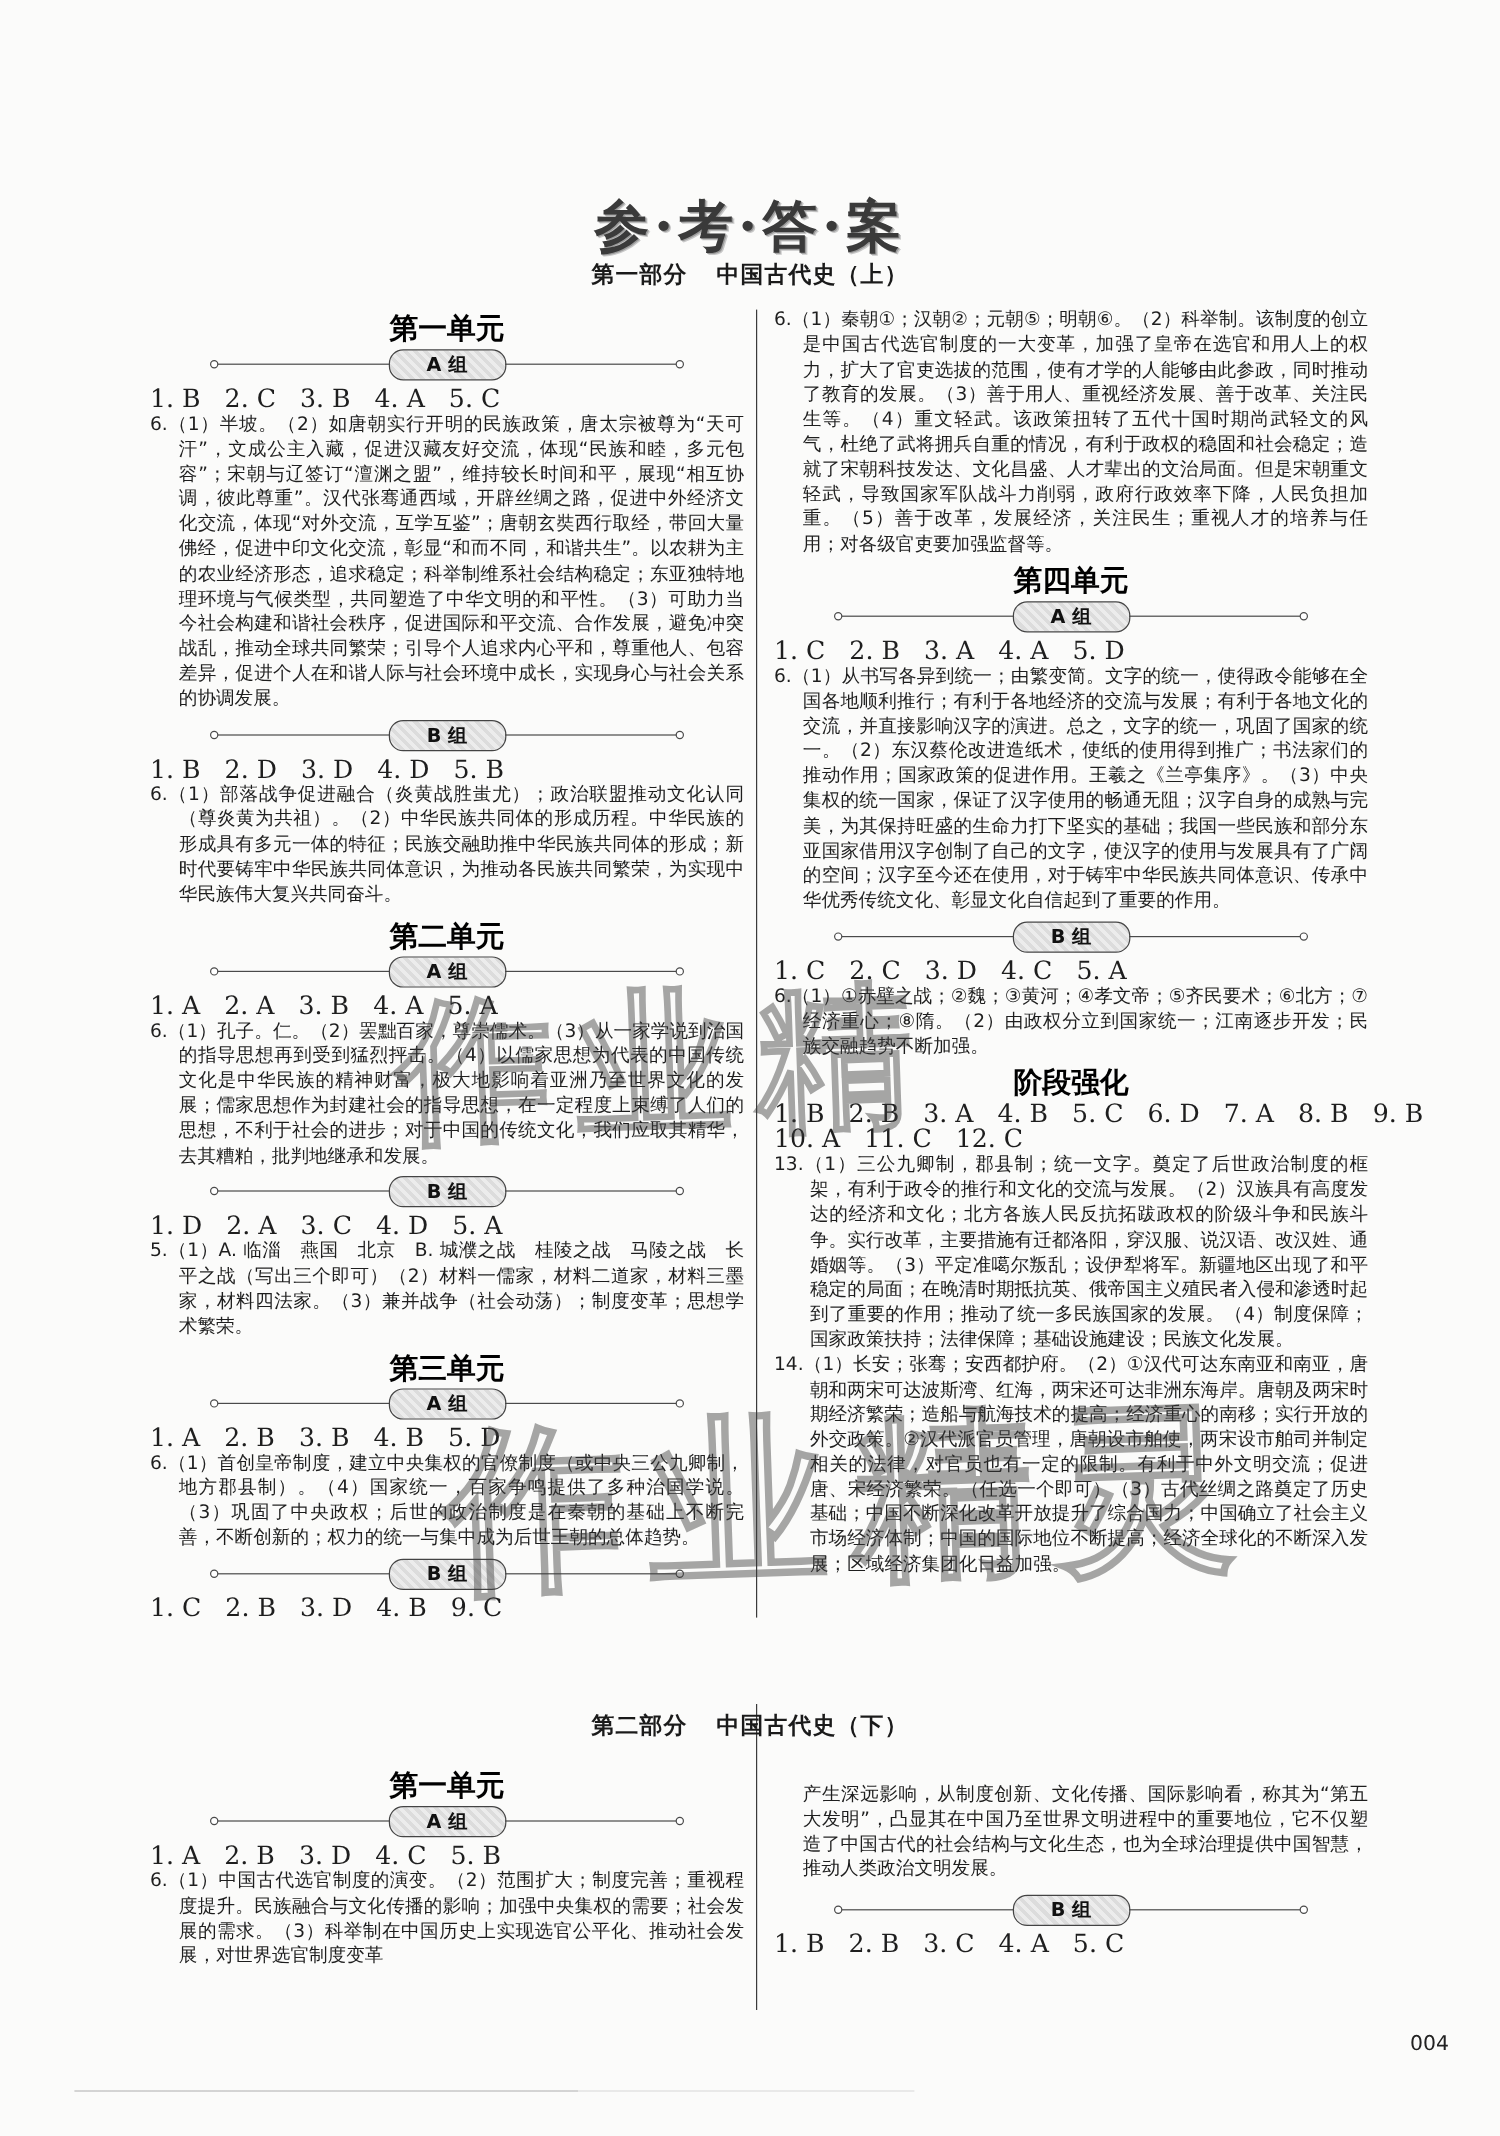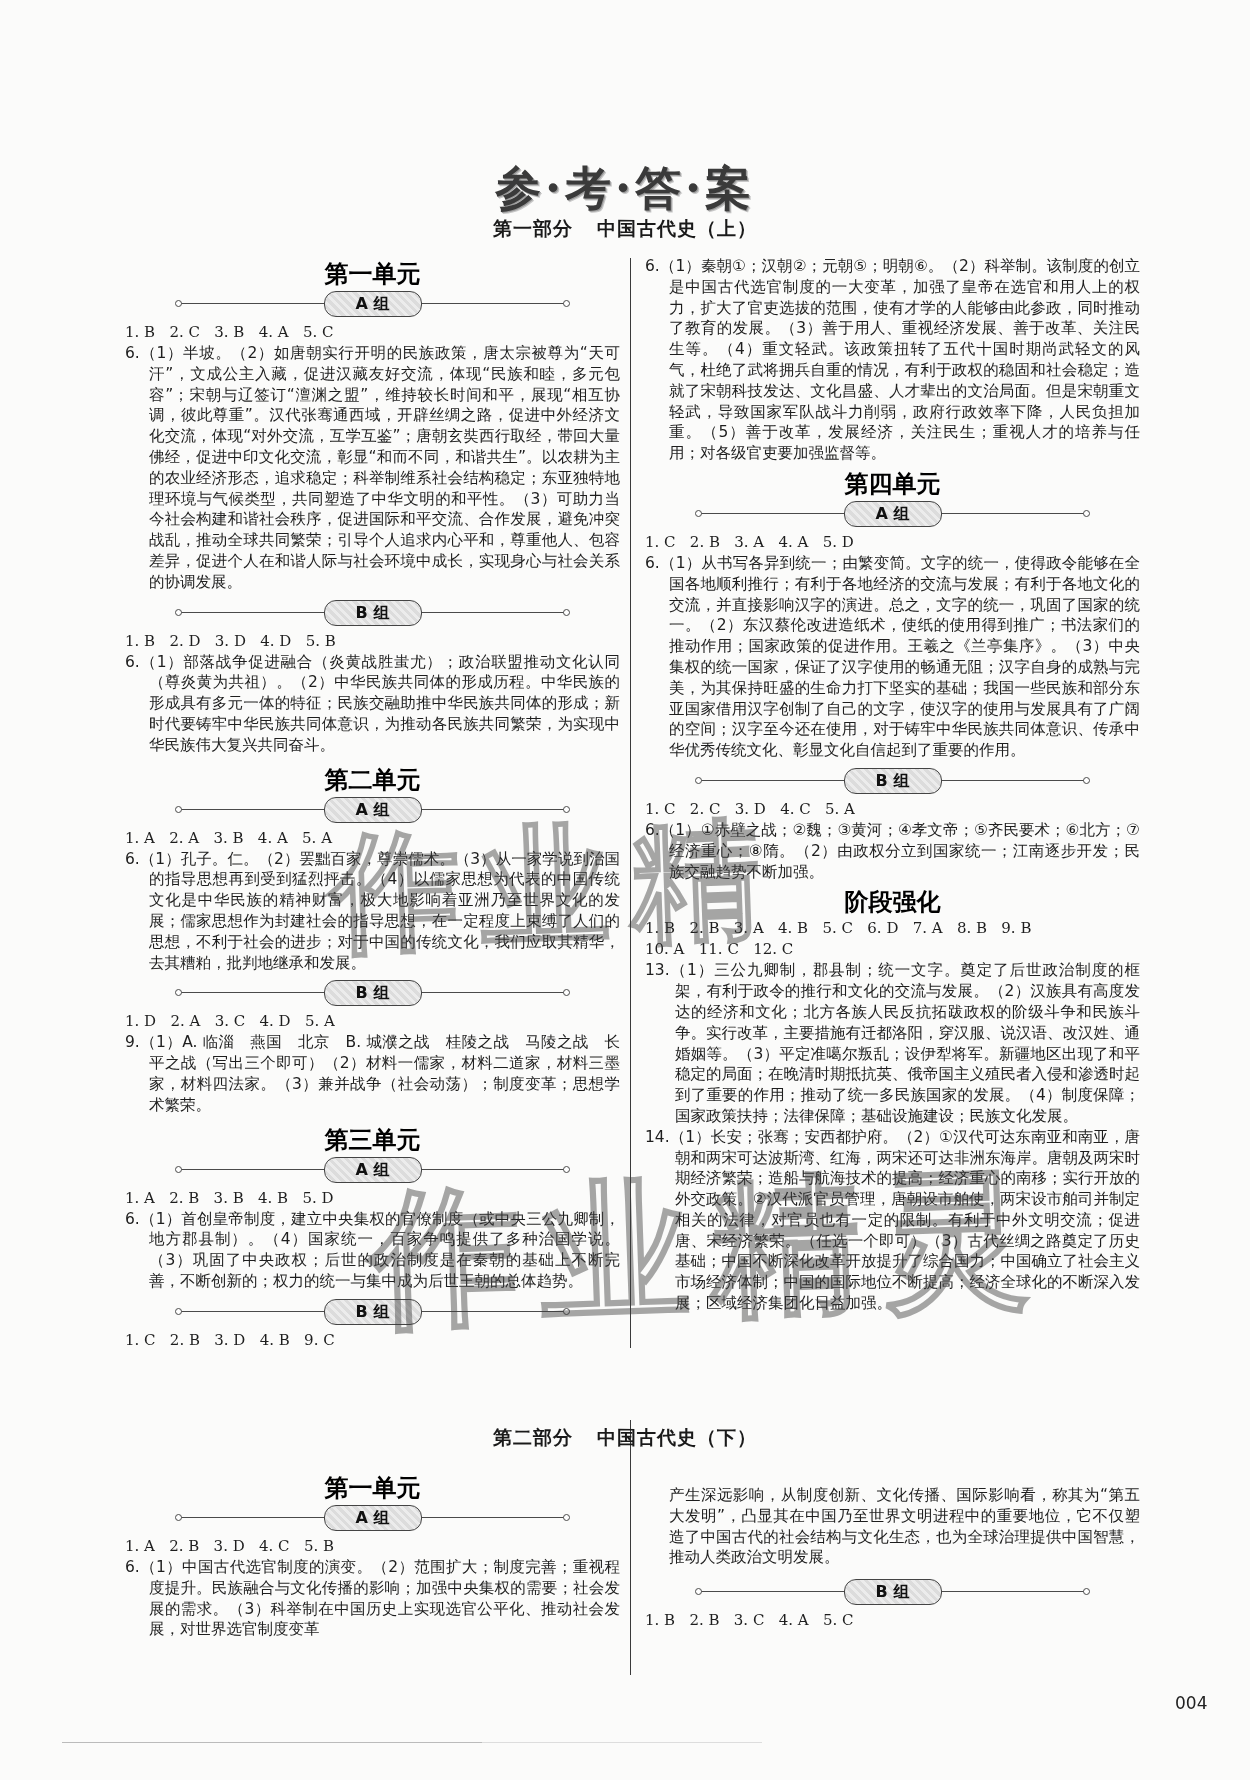--- a/index.html
+++ b/index.html
@@ -42,21 +42,21 @@
   }
   .group-bar .dot.l { left:50px; }
   .group-bar .dot.r { right:50px; }
   .group-bar .pill {
     position:absolute; left:50%; top:1px; transform:translateX(-50%);
     width:96px; height:24px; border:1.5px solid #444; border-radius:12px;
     background:repeating-linear-gradient(45deg,#dcdcdc 0 3px,#ececec 3px 6px);
     text-align:center; line-height:24px; font-weight:bold; font-size:16px; color:#111;
   }
   .mc {
-    font-size:15px; line-height:21px; white-space:pre;
+    font-size:21px; line-height:21px; white-space:pre;
     font-family:"DejaVu Serif","Liberation Serif",serif;
   }
   .q {
     font-size:15.5px; line-height:20.8px; padding-left:24px; text-indent:-24px;
     text-align:justify;
   }
   .q.wide { padding-left:30px; text-indent:-30px; }
   .q.cont { padding-left:24px; text-indent:0; }
   .page-number {
     position:absolute; left:1175px; top:1693px; font-size:17px; color:#222;
@@ -111,21 +111,21 @@
     </div>
   <div class="mc">1. A   2. A   3. B   4. A   5. A</div>
   <div class="q">6.（1）孔子。仁。（2）罢黜百家，尊崇儒术。（3）从一家学说到治国的指导思想再到受到猛烈抨击。（4）以儒家思想为代表的中国传统文化是中华民族的精神财富，极大地影响着亚洲乃至世界文化的发展；儒家思想作为封建社会的指导思想，在一定程度上束缚了人们的思想，不利于社会的进步；对于中国的传统文化，我们应取其精华，去其糟粕，批判地继承和发展。</div>
   <div class="group-bar" style="margin-top:6px;">
       <span class="line"></span>
       <span class="dot l"></span>
       <span class="dot r"></span>
       <span class="pill">B 组</span>
     </div>
   <div class="mc">1. D   2. A   3. C   4. D   5. A</div>
-  <div class="q">9.（1）A. 临淄　燕国　北京　B. 城濮之战　桂陵之战　马陵之战　长平之战（写出三个即可）（2）材料一儒家，材料二道家，材料三墨家，材料四法家。（3）兼并战争（社会动荡）；制度变革；思想学术繁荣。</div>
+  <div class="q">5.（1）A. 临淄　燕国　北京　B. 城濮之战　桂陵之战　马陵之战　长平之战（写出三个即可）（2）材料一儒家，材料二道家，材料三墨家，材料四法家。（3）兼并战争（社会动荡）；制度变革；思想学术繁荣。</div>
 
   <div class="unit-heading" style="margin-top:8px;">第三单元</div>
   <div class="group-bar">
       <span class="line"></span>
       <span class="dot l"></span>
       <span class="dot r"></span>
       <span class="pill">A 组</span>
     </div>
   <div class="mc">1. A   2. B   3. B   4. B   5. D</div>
   <div class="q">6.（1）首创皇帝制度，建立中央集权的官僚制度（或中央三公九卿制，地方郡县制）。（4）国家统一，百家争鸣提供了多种治国学说。（3）巩固了中央政权；后世的政治制度是在秦朝的基础上不断完善，不断创新的；权力的统一与集中成为后世王朝的总体趋势。</div>

